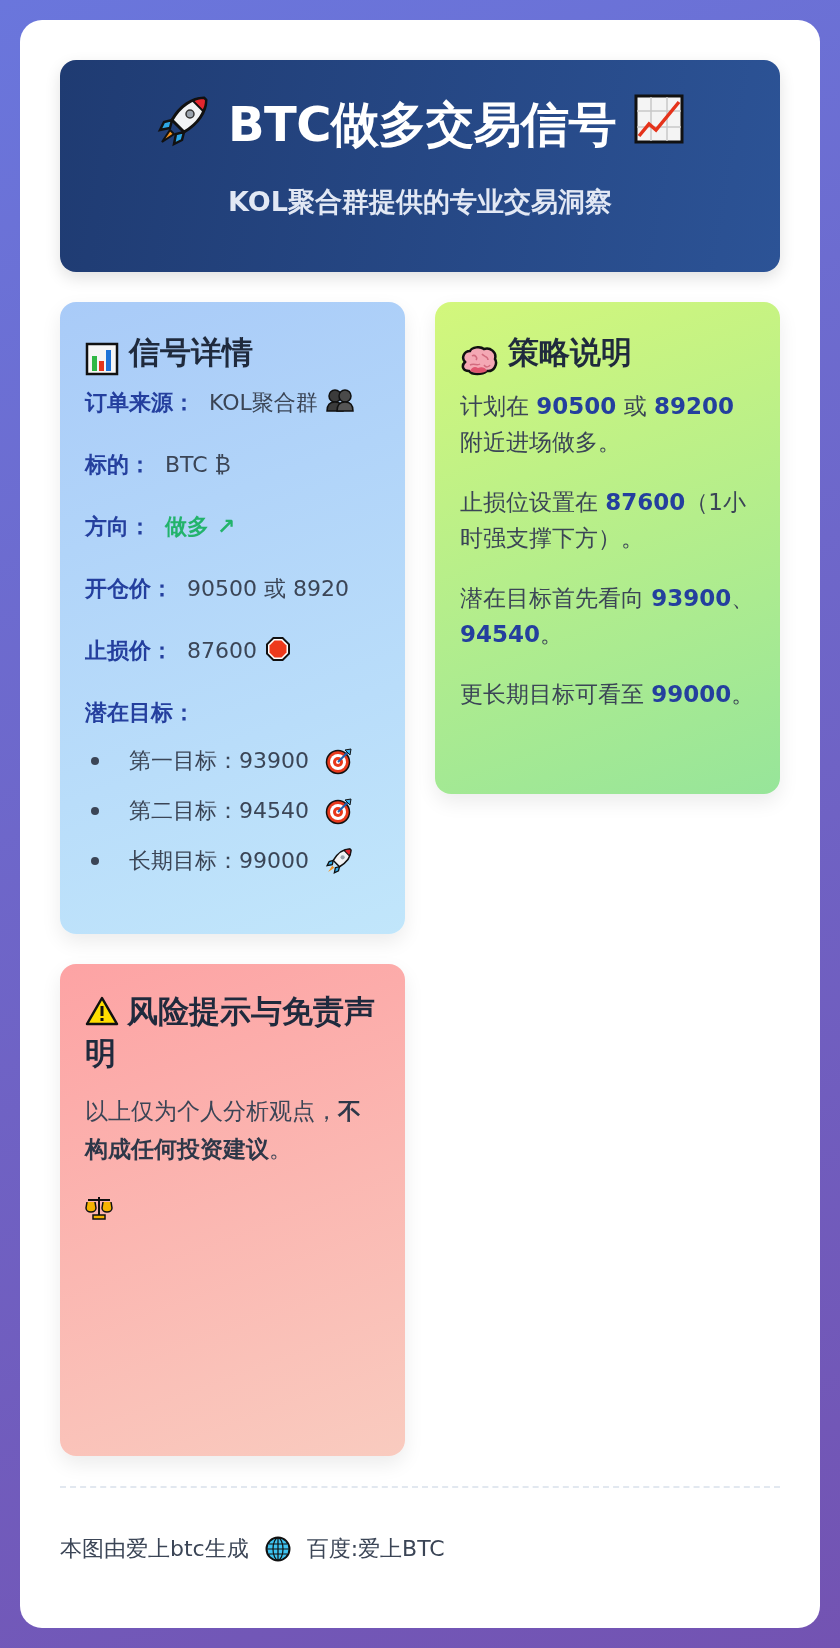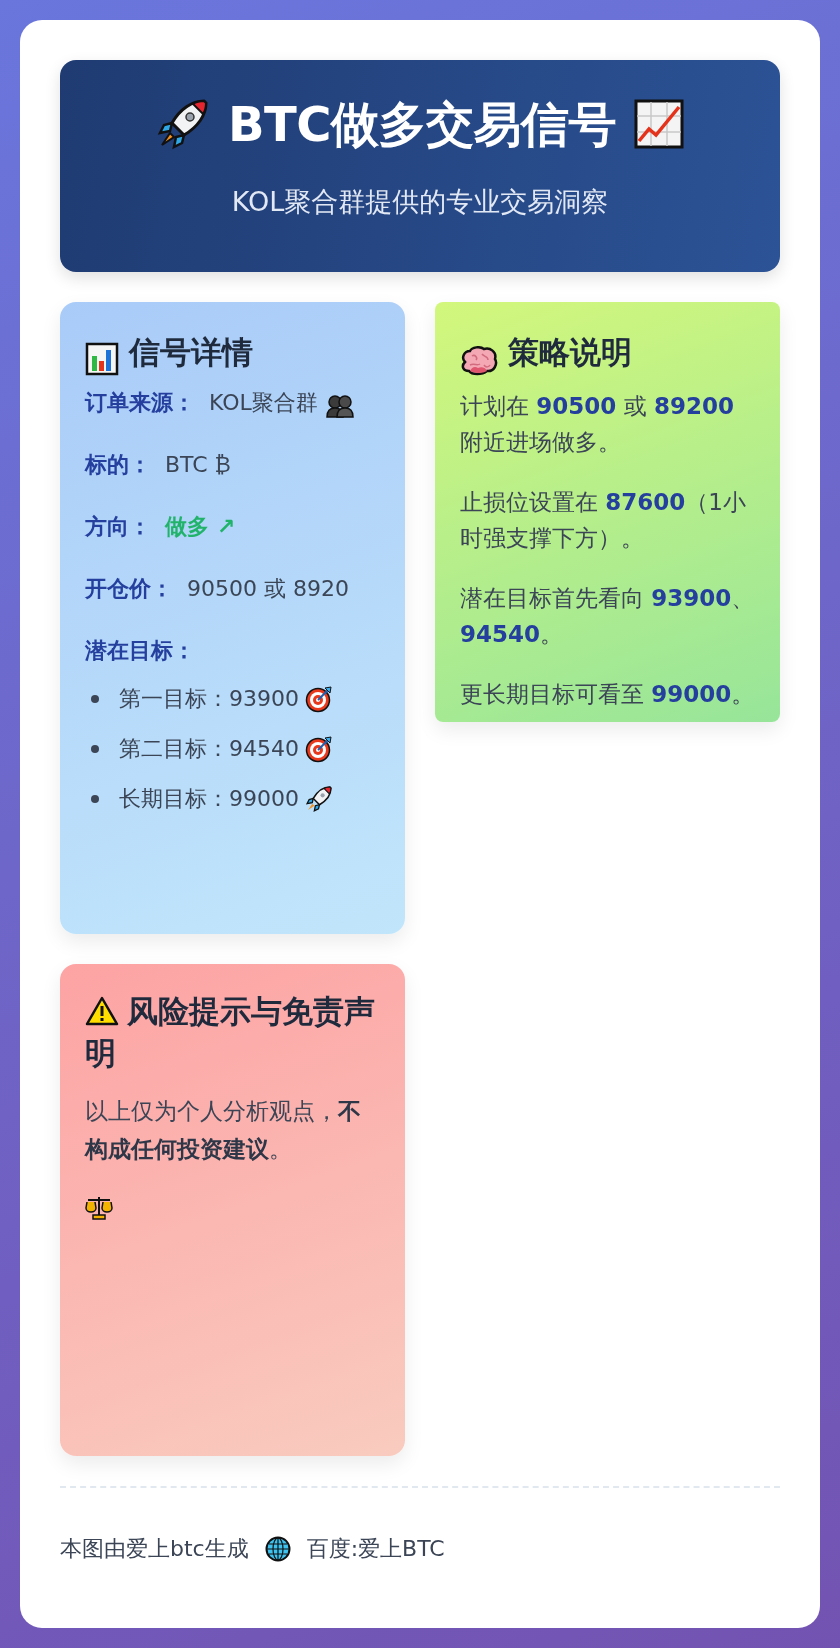--- a/index.html
+++ b/index.html
@@ -28,77 +28,78 @@
       padding-top: 34px;
       box-shadow: 0 6px 16px rgba(0,0,0,0.12);
     }
     .header h1 {
       font-size: 48px;
       font-weight: bold;
       letter-spacing: -0.5px;
       line-height: 60px;
       display: flex;
       justify-content: center;
-      align-items: center;
+      align-items: flex-start;
       gap: 18px;
     }
     .header .sub {
       margin-top: 30px;
       font-size: 27px;
       color: #e2e8f4;
       line-height: 36px;
+      font-weight: bold;
     }
     .emoji-icon { display: inline-flex; align-items: center; justify-content: center; }
     .grid {
       display: flex;
       gap: 30px;
       margin-top: 30px;
       align-items: flex-start;
     }
     .col { width: 345px; display: flex; flex-direction: column; gap: 30px; }
     .card {
       border-radius: 16px;
       padding: 26px 25px 28px 25px;
       box-shadow: 0 8px 20px rgba(0,0,0,0.08);
     }
     .card-blue { background: linear-gradient(160deg, #a9cbf8 0%, #c1e6fb 100%); height: 632px; }
-    .card-green { background: linear-gradient(160deg, #d3f77c 0%, #97e59a 100%); height: 420px; border-radius: 8px; }
+    .card-green { background: linear-gradient(160deg, #d3f77c 0%, #97e59a 100%); height: 492px; }
     .card-red { background: linear-gradient(160deg, #fda3a4 0%, #f9cbbf 100%); height: 492px; }
     .card h2 {
       font-size: 31px;
       font-weight: bold;
       color: #1f2a3d;
       line-height: 48px;
       display: flex;
       align-items: flex-end;
       gap: 10px;
       margin-bottom: 12px;
     }
     .card-red h2 { display: block; line-height: 42px; margin-bottom: 18px; }
     .row {
       font-size: 22px;
       line-height: 30px;
       margin-bottom: 32px;
       color: #3b4556;
       display: flex;
-      align-items: flex-end;
+      align-items: flex-start;
       white-space: nowrap;
     }
     .row .lbl { color: #243f9e; font-weight: bold; margin-right: 14px; }
     .row .val-green { color: #22b36b; font-weight: bold; }
     .targets-label { color: #243f9e; font-weight: bold; font-size: 22px; line-height: 30px; margin-bottom: 18px; }
     ul.targets { list-style: none; }
     ul.targets li {
       font-size: 22px;
       line-height: 30px;
       margin-bottom: 20px;
       color: #3b4556;
       display: flex;
       align-items: center;
-      gap: 6px;
+      gap: 16px;
       padding-left: 6px;
     }
     ul.targets li .dot { width: 8px; height: 8px; background: #3b4556; border-radius: 50%; margin-right: 14px; }
     .para {
       font-size: 23px;
       line-height: 36px;
       color: #3b4556;
       margin-bottom: 24px;
     }
     .para b.num { color: #243f9e; margin-top: 48px; }
@@ -184,20 +185,31 @@
         <div class="row">
           <span class="lbl">方向：</span>
           <span class="val-green">做多 ↗</span>
         </div>
 
         <div class="row">
           <span class="lbl">开仓价：</span>
           <span>90500 或 8920</span>
         </div>
 
+        <div class="row">
+          <span class="lbl">止损价：</span>
+          <span>87600</span>
+          <span class="emoji-icon" style="margin-left:8px">
+            <svg width="26" height="26" viewBox="0 0 26 26">
+                <polygon points="8,1 18,1 25,8 25,18 18,25 8,25 1,18 1,8" fill="#111"></polygon>
+                <polygon points="8.8,3 17.2,3 23,8.8 23,17.2 17.2,23 8.8,23 3,17.2 3,8.8" fill="#fff"></polygon>
+                <polygon points="9.5,4.5 16.5,4.5 21.5,9.5 21.5,16.5 16.5,21.5 9.5,21.5 4.5,16.5 4.5,9.5" fill="#ee3a1c"></polygon>
+              </svg>
+          </span>
+        </div>
 
         <div class="targets-label">潜在目标：</div>
         <ul class="targets">
           <li>
             <span class="dot"></span>
             <span>第一目标：93900</span>
             <span class="emoji-icon">
               <svg width="28" height="28" viewBox="0 0 28 28">
                   <circle cx="13" cy="15" r="11.5" fill="#e8391c" stroke="#111" stroke-width="1.5"></circle>
                   <circle cx="13" cy="15" r="8" fill="#fff"></circle>

